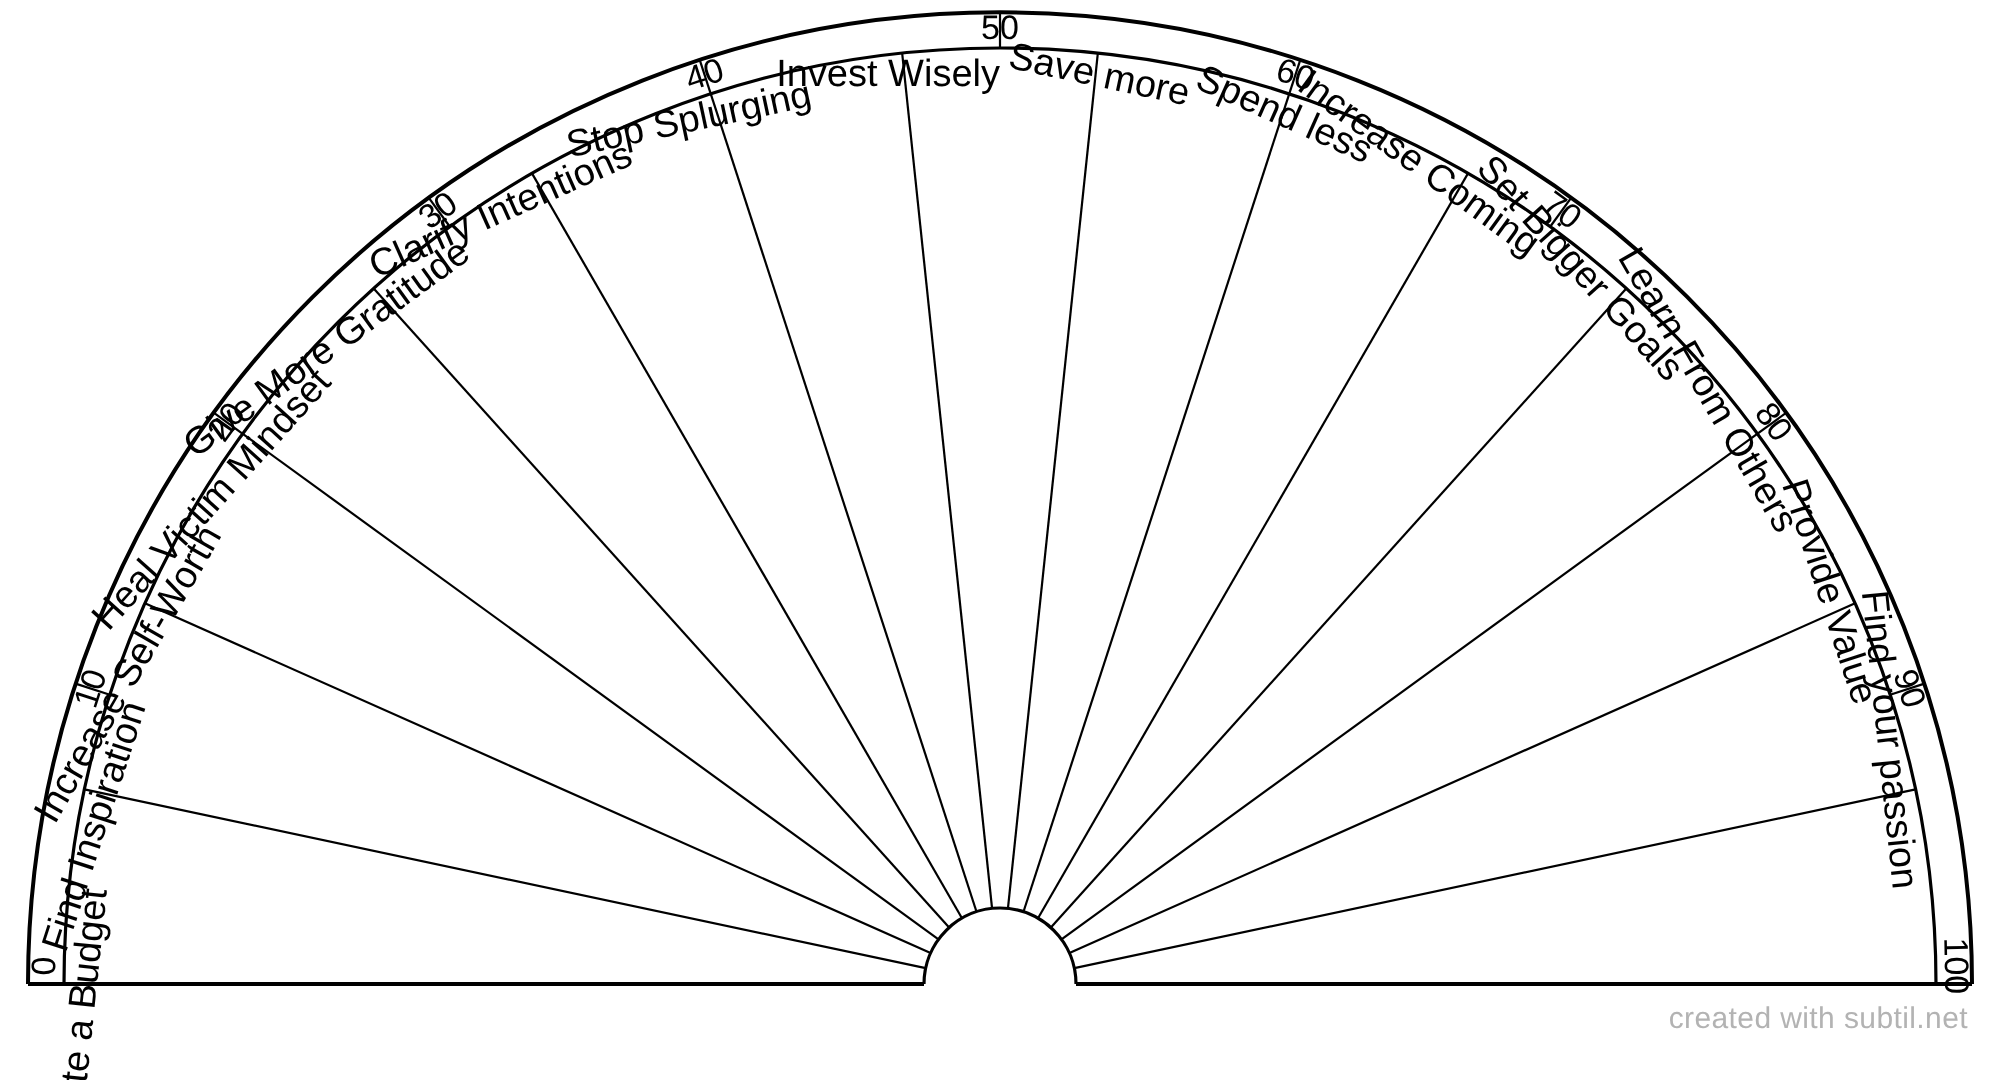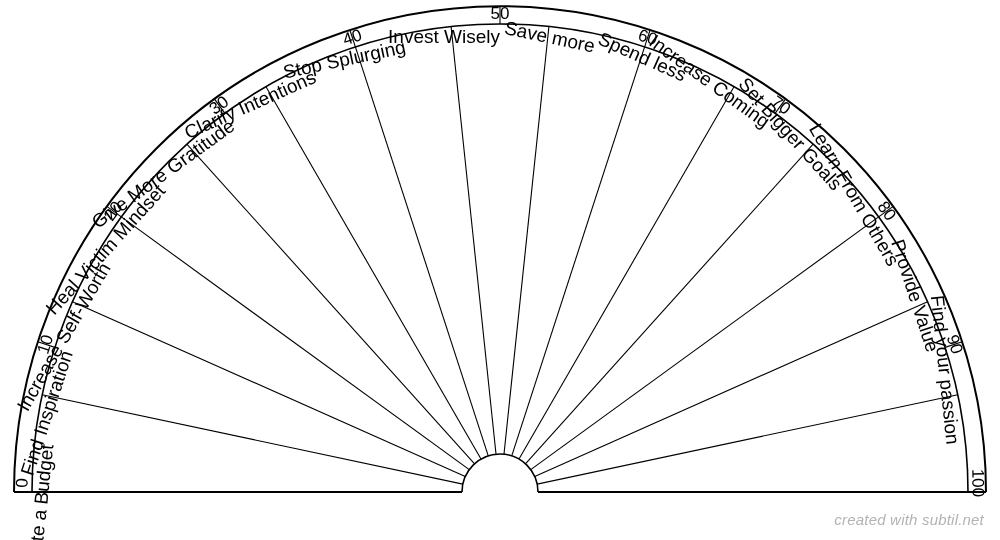--- a/index.html
+++ b/index.html
@@ -52,26 +52,25 @@
     fill: #000000;
   }
   .tick-label {
     font-family: "Liberation Sans", sans-serif;
     font-size: 17px;
     fill: #000000;
   }
   #credit {
     position: absolute;
     right: 16px;
-    bottom: 12px;
+    bottom: 22px;
     font-family: "Liberation Sans", sans-serif;
     font-size: 15px;
     color: #b3b3b3;
     letter-spacing: 0.2px;
-    font-style: italic;
   }
 </style>
 </head>
 <body>
 
 <div id="chart-wrap">
   <svg id="dial" viewBox="0 0 1000 540">
     <g id="sectors">
         <path d="M 462.00 492.00 L 32.00 492.00" class="sector-line"></path>
         <path d="M 462.83 484.10 L 42.23 394.70" class="sector-line"></path>

